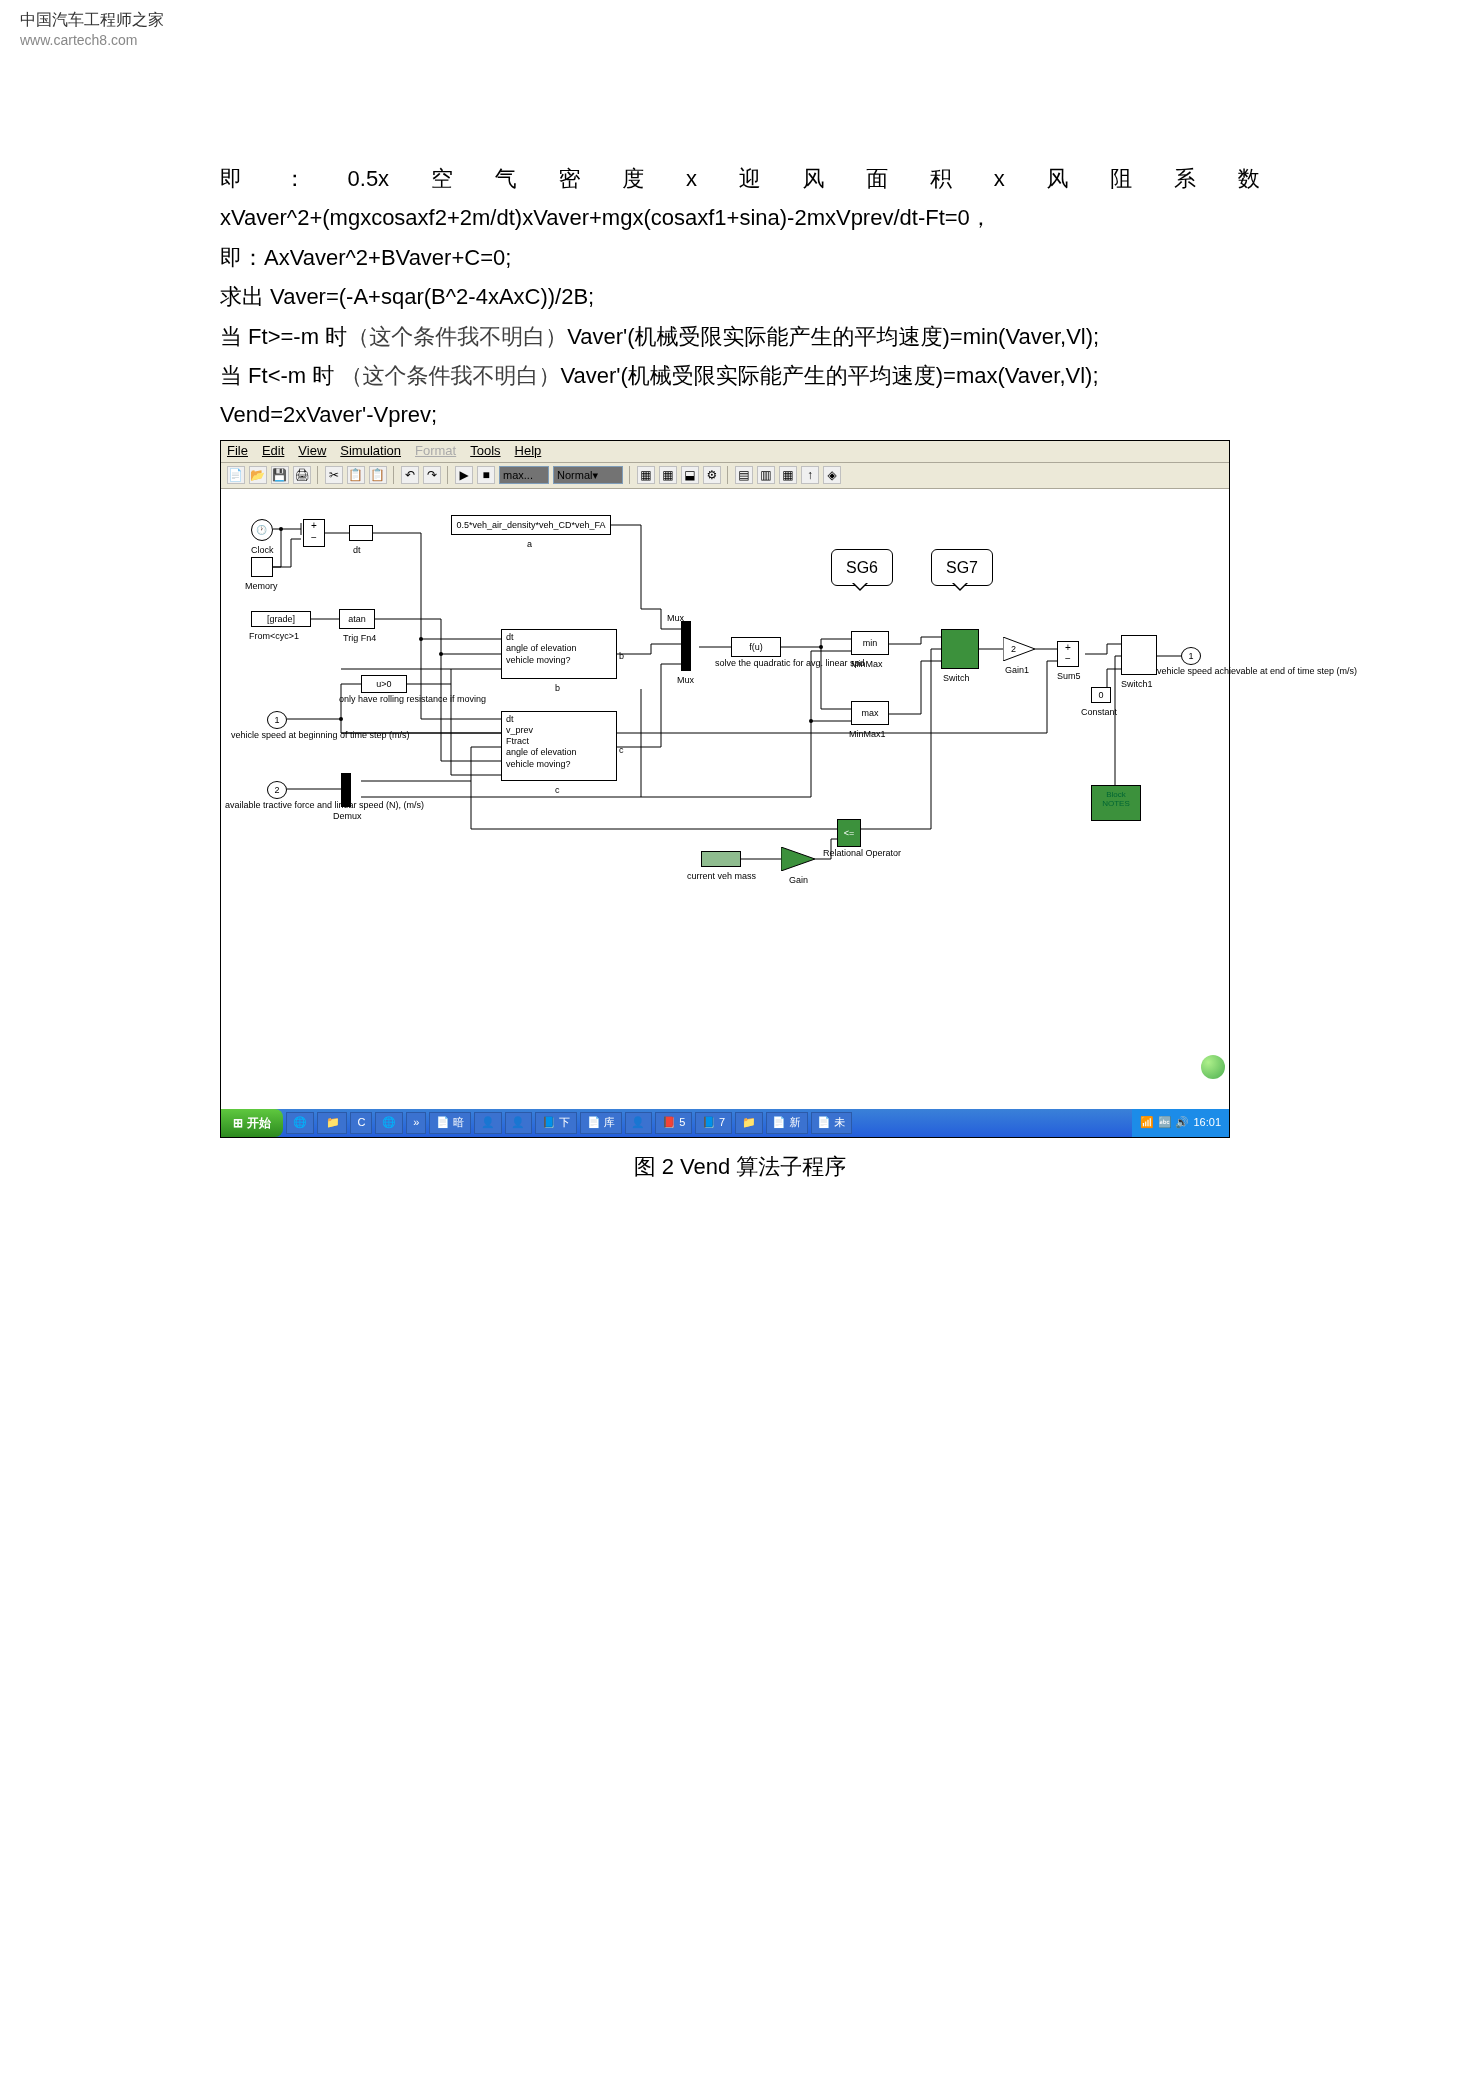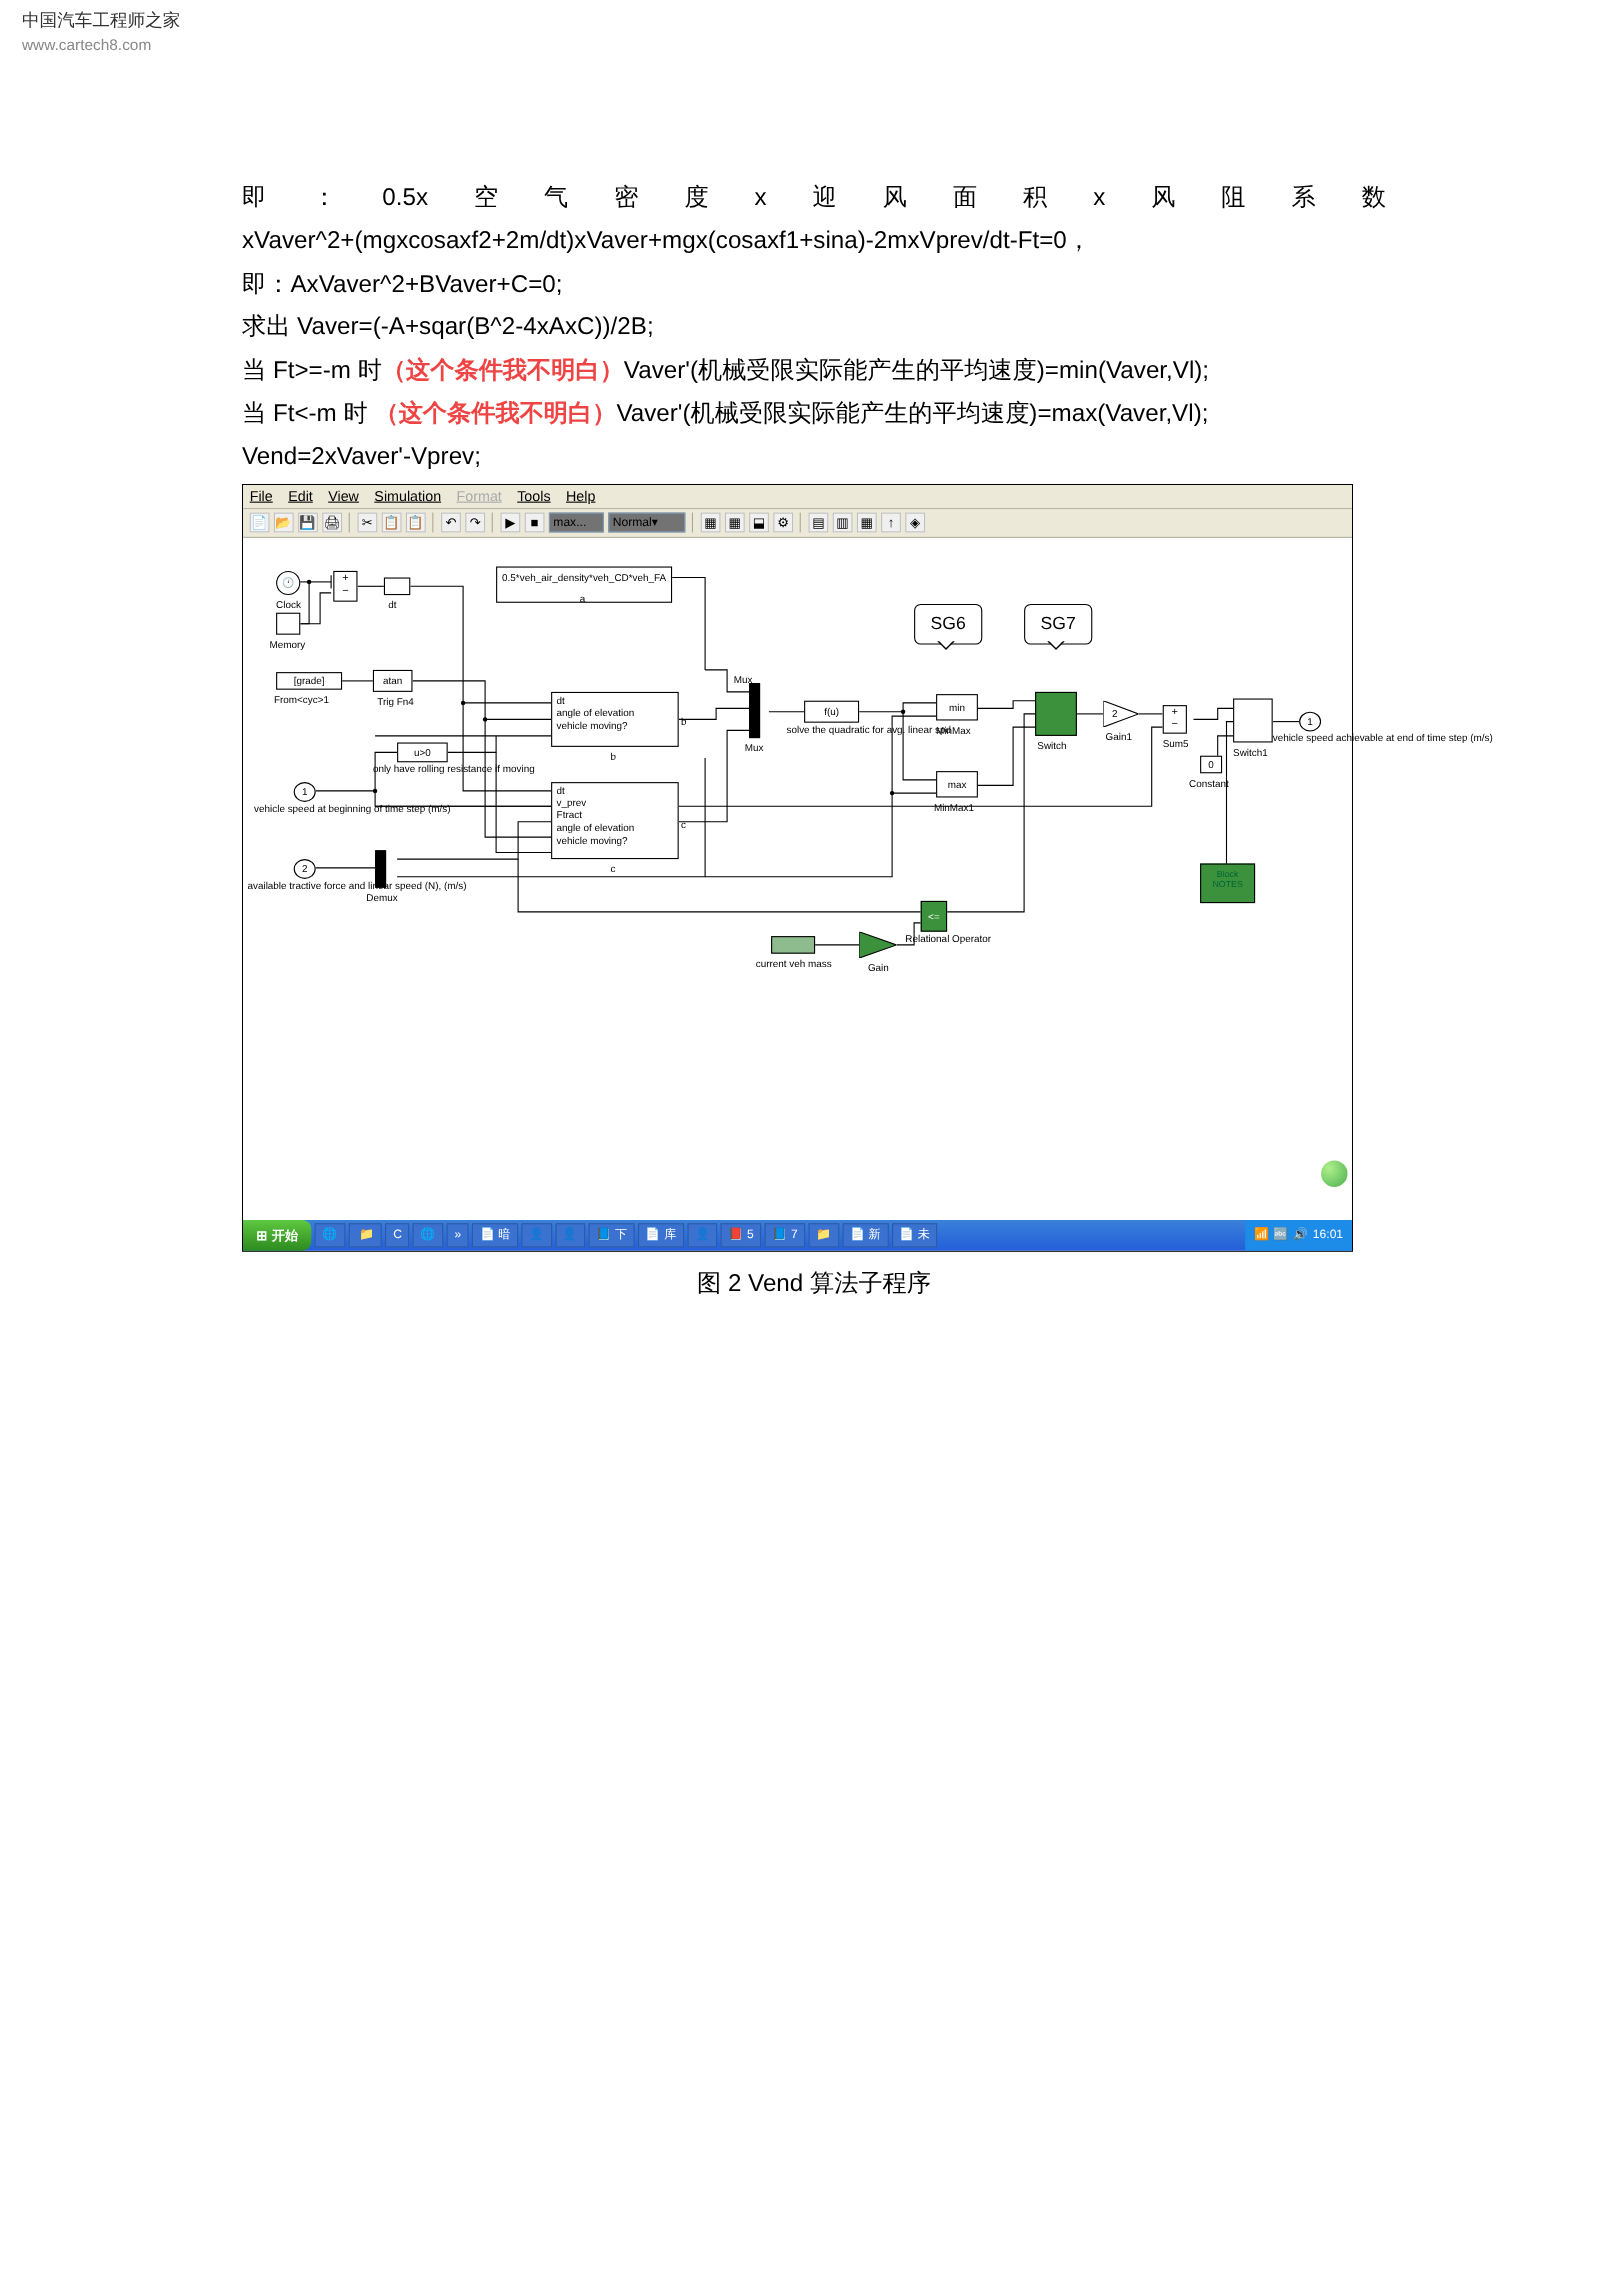--- a/index.html
+++ b/index.html
@@ -24,21 +24,21 @@
     top: 160px;
     left: 220px;
     width: 1040px;
     font-size: 22px;
     line-height: 1.7;
     color: #000;
   }
   .line { margin-bottom: 2px; }
   .justify { display: flex; justify-content: space-between; }
   .justify span { white-space: nowrap; }
-  .red { color: #ef4444; font-weight: bold; }
+  .red { color: #404040; }
   .figure-wrap {
     margin-top: 6px;
     width: 1010px;
     border: 1px solid #000;
     background: #fff;
   }
   .titlebar {
     height: 24px;
     background: linear-gradient(#3a6ea5, #1c4e8b);
     display: flex;
@@ -265,21 +265,21 @@
 
       <div class="blk circ" style="left:30px;top:30px;width:22px;height:22px;line-height:20px">🕐</div>
       <div class="lbl" style="left:30px;top:54px">Clock</div>
       <div class="blk" style="left:30px;top:68px;width:22px;height:20px"></div>
       <div class="lbl" style="left:24px;top:90px">Memory</div>
 
       <div class="blk" style="left:82px;top:30px;width:22px;height:28px;line-height:12px;font-size:10px">+<br>−</div>
       <div class="blk" style="left:128px;top:36px;width:24px;height:16px"></div>
       <div class="lbl" style="left:132px;top:54px">dt</div>
 
-      <div class="blk" style="left:230px;top:26px;width:160px;height:33px;line-height:18px">0.5*veh_air_density*veh_CD*veh_FA</div>
+      <div class="blk" style="left:230px;top:26px;width:160px;height:20px;line-height:18px">0.5*veh_air_density*veh_CD*veh_FA</div>
       <div class="lbl" style="left:306px;top:48px">a</div>
 
       <div class="blk" style="left:30px;top:122px;width:60px;height:16px;line-height:14px">[grade]</div>
       <div class="lbl" style="left:28px;top:140px">From&lt;cyc&gt;1</div>
       <div class="blk" style="left:118px;top:120px;width:36px;height:20px;line-height:18px">atan</div>
       <div class="lbl" style="left:122px;top:142px;width:36px;text-align:left">Trig Fn4</div>
 
       <div class="blk" style="left:140px;top:186px;width:46px;height:18px;line-height:16px">u&gt;0</div>
       <div class="lbl" style="left:118px;top:206px;width:90px;text-align:center;line-height:1">only have rolling resistance if moving</div>
 

